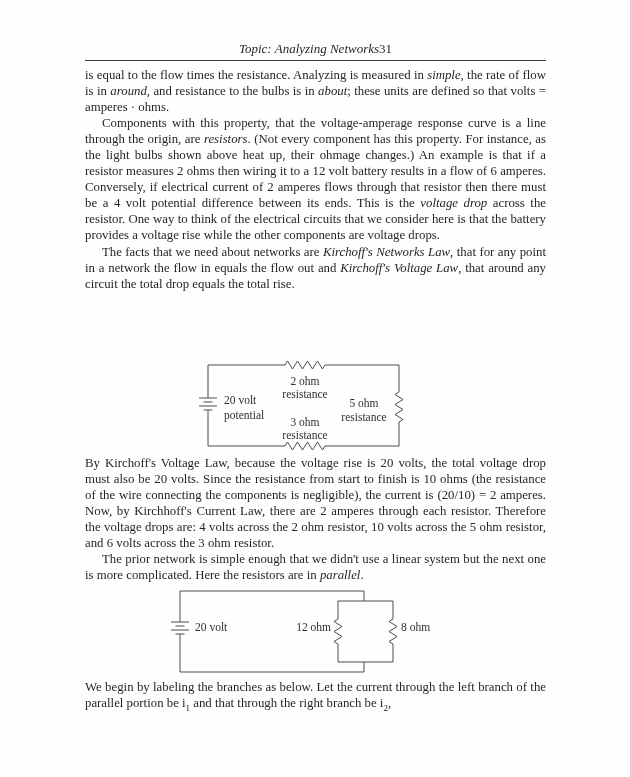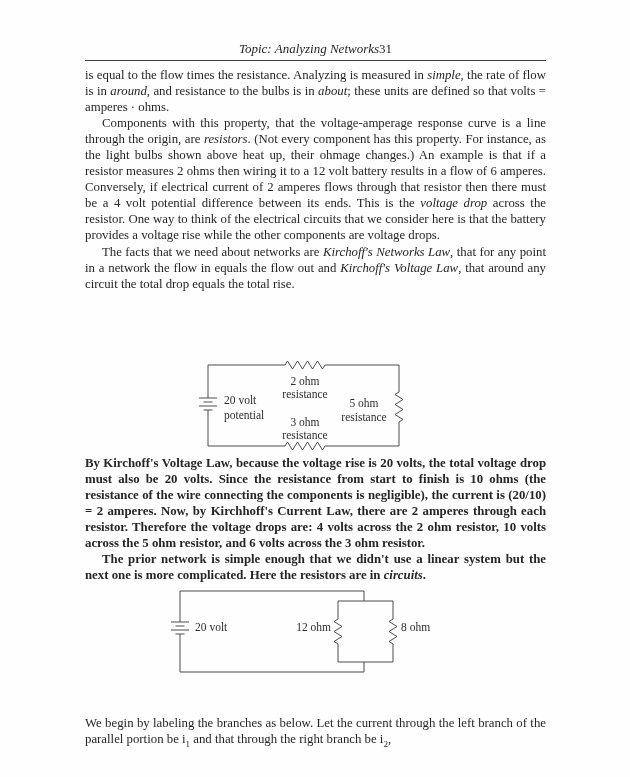--- a/index.html
+++ b/index.html
@@ -19,22 +19,22 @@
   
   .textblock{
     position:absolute;left:85px;width:461px;
     font-size:12.8px;line-height:16.05px;text-align:justify;
   }
   .textblock p{margin:0;padding:0;}
   .textblock p.indent{text-indent:17px;}
   .textblock .it{font-style:italic;}
   .textblock sub{font-size:9px;line-height:0;}
   #text-block-1{top:67px;}
-  #text-block-2{top:455px;font-weight:bold;}
-  #text-block-3{top:679px;margin-top:36px;}
+  #text-block-2{top:455px;}
+  #text-block-3{top:679px;}
   
   .circuit{position:absolute;}
   #diagram-series{left:195px;top:360px;}
   #diagram-parallel{left:165px;top:585px;}
   .circuit path, .circuit line{stroke:#4d4d4d;stroke-width:1;fill:none;}
   .circuit text{
     font-family:"Liberation Serif", serif;font-size:11.5px;fill:#2e2e2e;
   }
 </style>
 </head>
@@ -47,21 +47,21 @@
     <span class="pagenum">31</span>
   </div>
 
   <div class="textblock" id="text-block-1">
       <p><span>is equal to the flow times the resistance. Analyzing is measured in </span><span class="it">simple</span><span>, the rate of flow is in </span><span class="it">around</span><span>, and resistance to the bulbs is in </span><span class="it">about</span><span>; these units are defined so that volts = amperes · ohms.</span></p>
       <p class="indent"><span>Components with this property, that the voltage-amperage response curve is a line through the origin, are </span><span class="it">resistors</span><span>. (Not every component has this property. For instance, as the light bulbs shown above heat up, their ohmage changes.) An example is that if a resistor measures 2 ohms then wiring it to a 12 volt battery results in a flow of 6 amperes. Conversely, if electrical current of 2 amperes flows through that resistor then there must be a 4 volt potential difference between its ends. This is the </span><span class="it">voltage drop</span><span> across the resistor. One way to think of the electrical circuits that we consider here is that the battery provides a voltage rise while the other components are voltage drops.</span></p>
       <p class="indent"><span>The facts that we need about networks are </span><span class="it">Kirchoff's Networks Law</span><span>, that for any point in a network the flow in equals the flow out and </span><span class="it">Kirchoff's Voltage Law</span><span>, that around any circuit the total drop equals the total rise.</span></p>
     </div>
   <div class="textblock" id="text-block-2">
       <p><span>By Kirchoff's Voltage Law, because the voltage rise is 20 volts, the total voltage drop must also be 20 volts. Since the resistance from start to finish is 10 ohms (the resistance of the wire connecting the components is negligible), the current is (20/10) = 2 amperes. Now, by Kirchhoff's Current Law, there are 2 amperes through each resistor. Therefore the voltage drops are: 4 volts across the 2 ohm resistor, 10 volts across the 5 ohm resistor, and 6 volts across the 3 ohm resistor.</span></p>
-      <p class="indent"><span>The prior network is simple enough that we didn't use a linear system but the next one is more complicated. Here the resistors are in </span><span class="it">circuits</span><span>.</span></p>
+      <p class="indent"><span>The prior network is simple enough that we didn't use a linear system but the next one is more complicated. Here the resistors are in </span><span class="it">parallel</span><span>.</span></p>
     </div>
   <div class="textblock" id="text-block-3">
       <p><span>We begin by labeling the branches as below. Let the current through the left branch of the parallel portion be i</span><sub>1</sub><span> and that through the right branch be i</span><sub>2</sub><span>,</span></p>
     </div>
 
   <svg class="circuit" id="diagram-series" width="230" height="96" viewBox="0 0 230 96">
 
     <path d="M13,5 H90"></path>
     <path d="M90,5 l2.5,-4 l5,8 l5,-8 l5,8 l5,-8 l5,8 l5,-8 l5,8 l2.5,-4"></path>
     <path d="M130,5 H204"></path>

